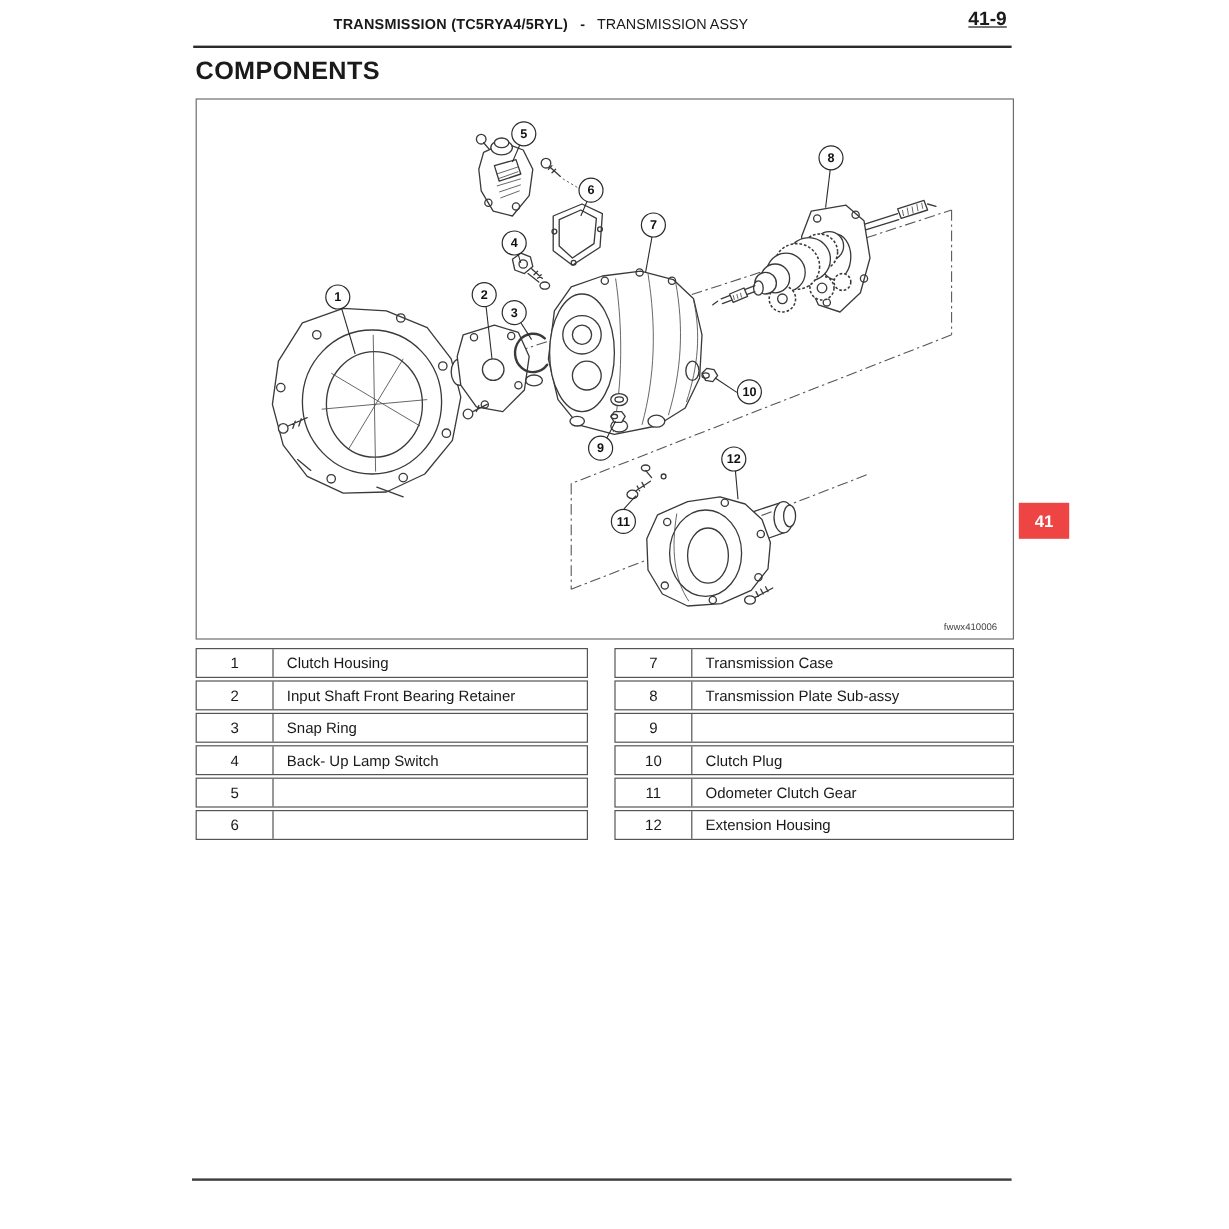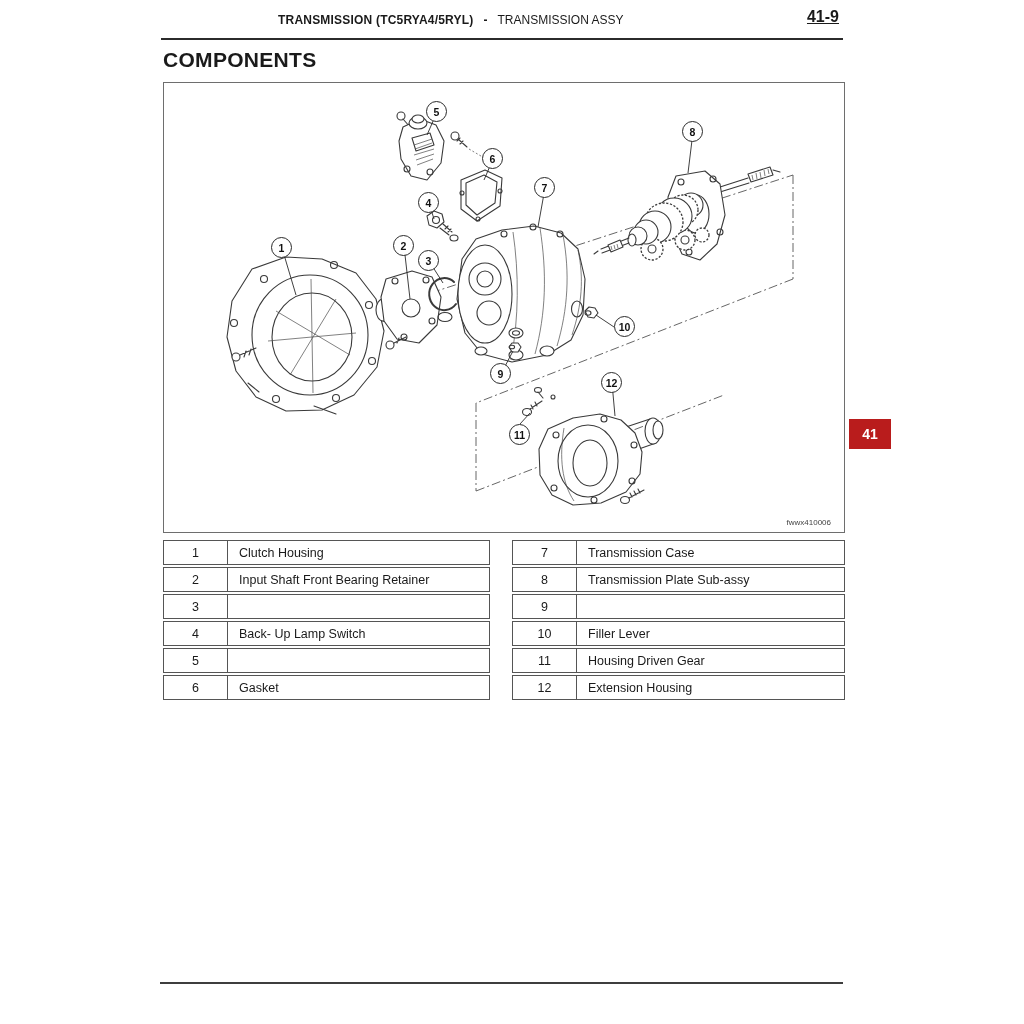--- a/index.html
+++ b/index.html
@@ -17,21 +17,21 @@
 
   
   #figure-box { position:absolute; left:163px; top:82px; width:682px; height:451px;
     border:1px solid #6e6e6e; background:#ffffff; }
   #figure-code { position:absolute; right:13px; bottom:5px; font-size:8px; color:#444; }
   .callout { position:absolute; width:21px; height:21px; border:1.4px solid #2a2a2a; border-radius:50%;
     background:#fff; display:flex; align-items:center; justify-content:center;
     font-size:10.5px; font-weight:bold; color:#111; }
 
   
-  #side-tab { position:absolute; left:849px; top:419px; width:42px; height:30px; background:#b91c1c;
+  #side-tab { position:absolute; left:849px; top:419px; width:42px; height:30px; background:#ef4444;
     color:#fff; font-weight:bold; font-size:14px; display:flex; align-items:center; justify-content:center; }
 
   
   .parts-table { position:absolute; top:540px; }
   #parts-left  { left:163px; width:327px; }
   #parts-right { left:512px; width:333px; }
   .p-row { display:flex; border:1px solid #555; background:#fff; height:25px; margin-bottom:2px; }
   .p-num { width:64px; border-right:1px solid #555; display:flex; align-items:center; justify-content:center;
     font-size:12.5px; }
   .p-name { flex:1; display:flex; align-items:center; padding-left:11px; font-size:12.5px;text-align:right; }
@@ -265,53 +265,53 @@
   <div class="p-row">
       <div class="p-num">1</div>
       <div class="p-name">Clutch Housing</div>
     </div>
   <div class="p-row">
       <div class="p-num">2</div>
       <div class="p-name">Input Shaft Front Bearing Retainer</div>
     </div>
   <div class="p-row">
       <div class="p-num">3</div>
+      <div class="p-name">Snap Ring</div>
     </div>
   <div class="p-row">
       <div class="p-num">4</div>
       <div class="p-name">Back- Up Lamp Switch</div>
     </div>
   <div class="p-row">
       <div class="p-num">5</div>
     </div>
   <div class="p-row">
       <div class="p-num">6</div>
-      <div class="p-name">Gasket</div>
     </div>
 </div>
 
 <div id="parts-right" class="parts-table">
   <div class="p-row">
       <div class="p-num">7</div>
       <div class="p-name">Transmission Case</div>
     </div>
   <div class="p-row">
       <div class="p-num">8</div>
       <div class="p-name">Transmission Plate Sub-assy</div>
     </div>
   <div class="p-row">
       <div class="p-num">9</div>
     </div>
   <div class="p-row">
       <div class="p-num">10</div>
-      <div class="p-name">Filler Lever</div>
+      <div class="p-name">Clutch Plug</div>
     </div>
   <div class="p-row">
       <div class="p-num">11</div>
-      <div class="p-name">Housing Driven Gear</div>
+      <div class="p-name">Odometer Clutch Gear</div>
     </div>
   <div class="p-row">
       <div class="p-num">12</div>
       <div class="p-name">Extension Housing</div>
     </div>
 </div>
 
 <div id="foot-rule"></div>
 <div id="brand">
   <svg width="26" height="26" viewBox="-13 -13 26 26">

